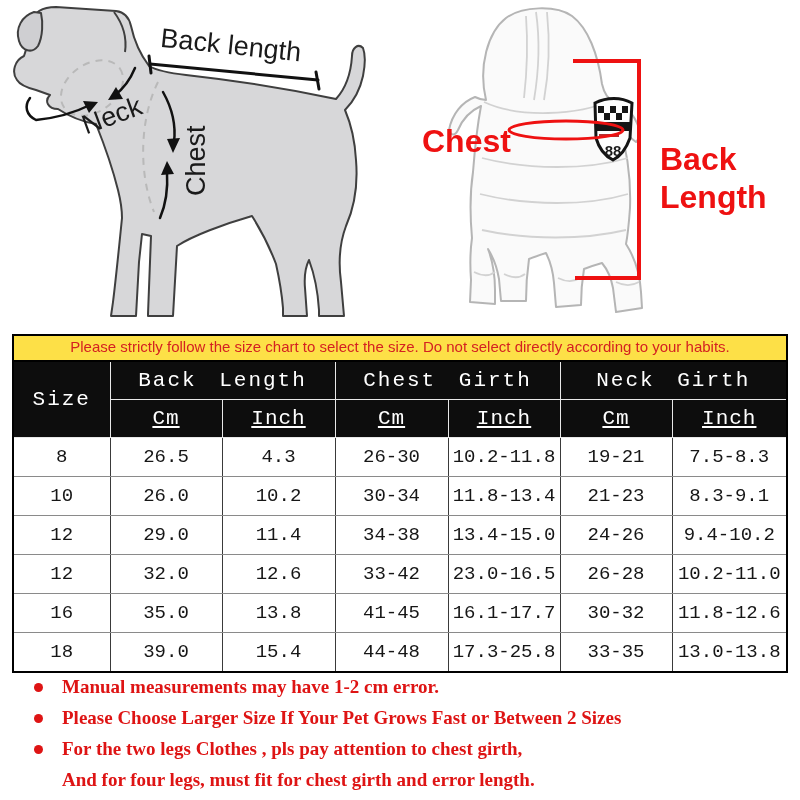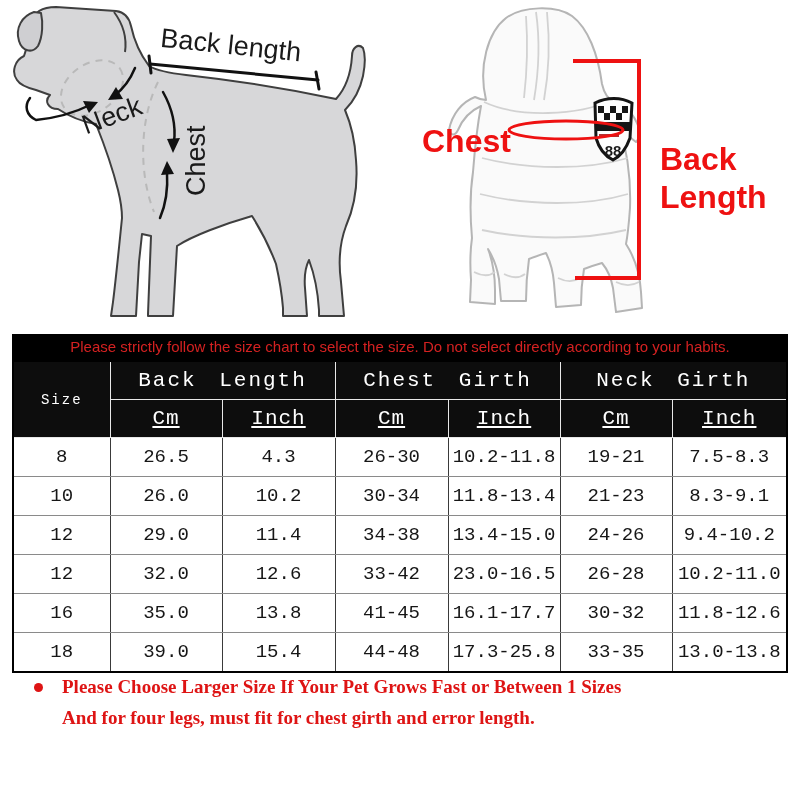--- a/index.html
+++ b/index.html
@@ -4,26 +4,26 @@
 <style>
   html,body{margin:0;padding:0;background:#fff;}
   body{width:800px;height:800px;position:relative;font-family:"Liberation Sans",sans-serif;}
   .stage{position:absolute;left:0;top:0;width:800px;height:800px;background:#fff;overflow:hidden;}
   .diagram{position:absolute;top:0;height:332px;}
   #dogDiagram{left:0;width:400px;}
   #jacketDiagram{left:398px;width:402px;}
 
   .size-table-wrap{position:absolute;left:12px;top:334px;width:776px;}
   .notice{box-sizing:border-box;width:776px;height:26px;line-height:22px;border:2px solid #000;border-bottom:0;
-          background:#000000;color:#d42121;text-align:center;font-size:15px;white-space:nowrap;overflow:hidden;}
+          background:#fde047;color:#d42121;text-align:center;font-size:15px;white-space:nowrap;overflow:hidden;}
   table.size-table{border-collapse:collapse;table-layout:fixed;width:776px;border:2px solid #000;
           font-family:"Liberation Mono",monospace;}
   table.size-table th{background:#0d0d0d;color:#fff;font-weight:400;border:1px solid #e8e8e8;}
   th.group-th{height:35px;font-size:21px;letter-spacing:2px;word-spacing:8px;}
-  th.size-th{font-size:14px;letter-spacing:2px;}
+  th.size-th{font-size:21px;letter-spacing:2px;}
   th.unit-th{height:35px;font-size:21px;letter-spacing:1px;text-decoration:underline;}
   table.size-table td{height:36px;text-align:center;vertical-align:middle;font-size:19px;color:#161616;background:#fff;
           border-left:1px solid #3a3a3a;border-right:1px solid #3a3a3a;border-top:1px solid #8a8a8a;border-bottom:1px solid #8a8a8a;}
 
   .notes{position:absolute;left:34px;top:676px;width:748px;font-family:"Liberation Serif",serif;
          font-weight:700;font-size:19px;color:#de1414;}
   .note-line{display:flex;align-items:center;margin-bottom:9px;}
   .bullet{width:9px;height:9px;border-radius:50%;background:#de1414;margin-right:19px;flex:none;}
   .note-line.cont{padding-left:28px;}
 
@@ -210,20 +210,28 @@
           <td>33-35</td>
           <td>13.0-13.8</td>
         </tr>
       </tbody>
     </table>
   </div>
 
   <div class="notes">
     <div class="note-line">
       <span class="bullet"></span>
-      <span>Please Choose Larger Size If Your Pet Grows Fast or Between 1 Sizes</span>
+      <span>Manual measurements may have 1-2 cm error.</span>
+    </div>
+    <div class="note-line">
+      <span class="bullet"></span>
+      <span>Please Choose Larger Size If Your Pet Grows Fast or Between 2 Sizes</span>
+    </div>
+    <div class="note-line">
+      <span class="bullet"></span>
+      <span>For the two legs Clothes , pls pay attention to chest girth,</span>
     </div>
     <div class="note-line cont">
       <span>And for four legs, must fit for chest girth and error length.</span>
     </div>
   </div>
 
 </div>
 
 </body></html>

